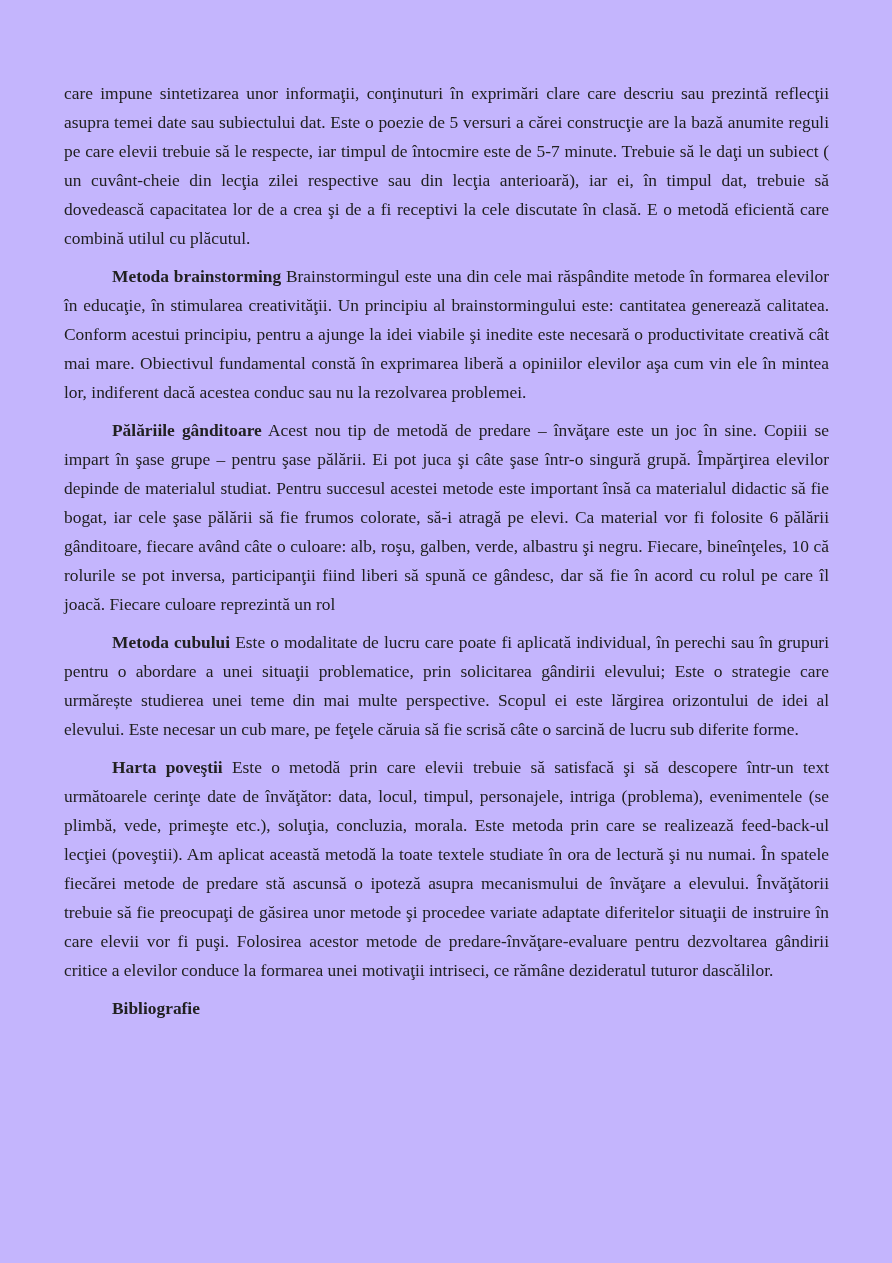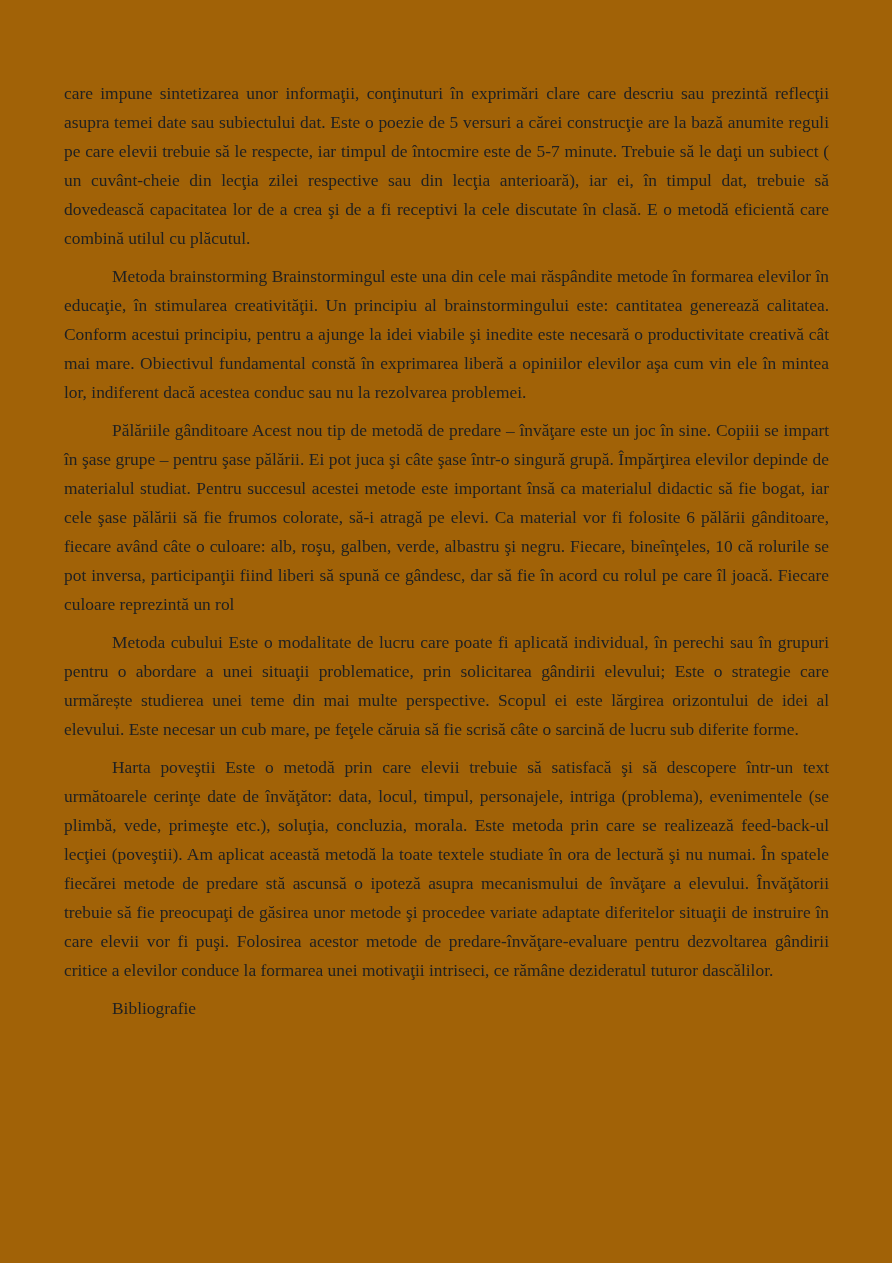--- a/index.html
+++ b/index.html
@@ -5,38 +5,38 @@
   html, body {
     margin: 0;
     padding: 0;
     background: #ffffff;
   }
   .page {
     position: relative;
     width: 892px;
     min-height: 1263px;
     margin: 0;
-    background: #a16207;
+    background: #c4b5fd;
     box-sizing: border-box;
     padding: 79px 63px 40px 64px;
     font-family: "Liberation Serif", "DejaVu Serif", serif;
     font-size: 17.4px;
     line-height: 29px;
     color: #212121;
     text-align: justify;
   }
   .para {
     margin: 0 0 9px 0;
     text-indent: 48px;
   }
   .para.no-indent {
     text-indent: 0;
   }
   .lead {
-    font-weight: normal;
+    font-weight: bold;
   }
   .heading {
     margin: 0 0 2px 0;
     text-indent: 48px;
     font-weight: bold;
     text-align: left;
   }
 </style>
 </head>
 <body>

